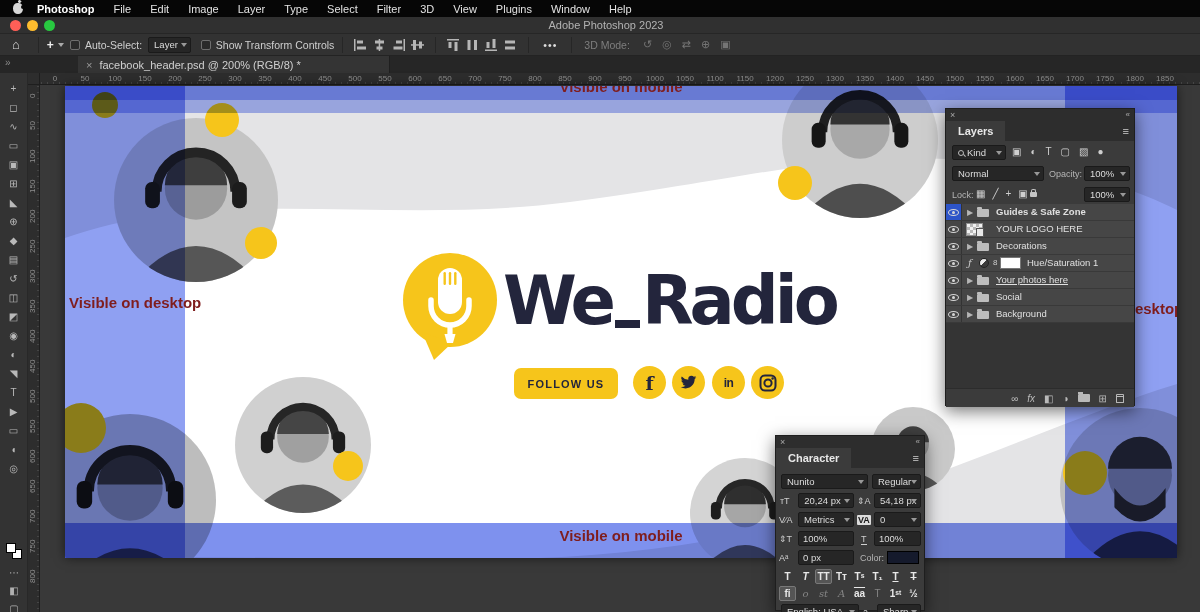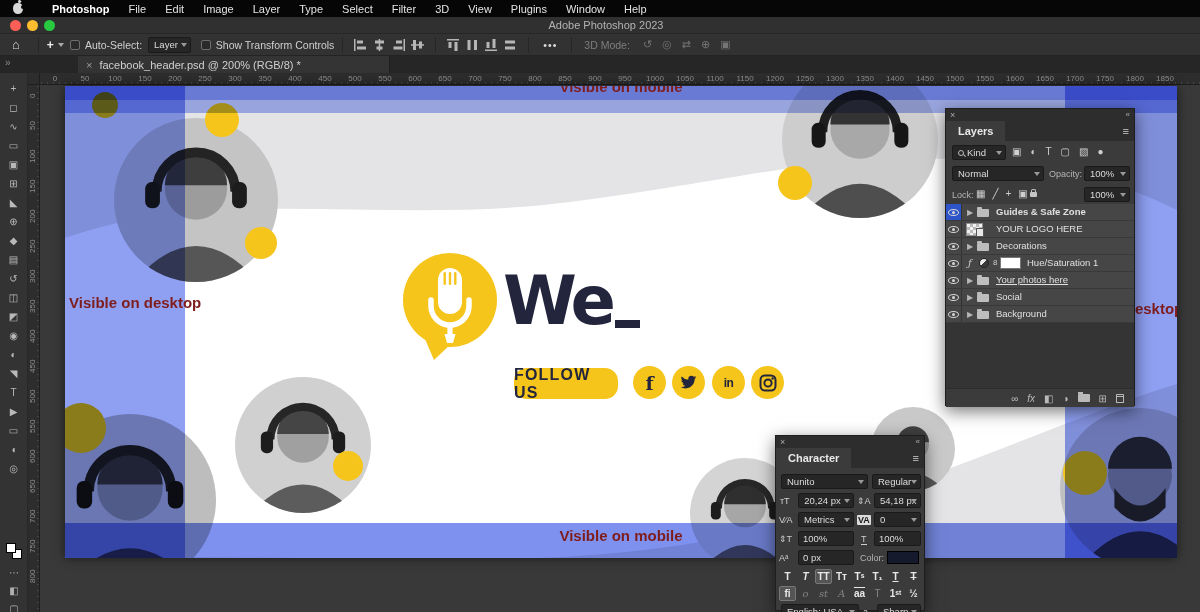--- a/index.html
+++ b/index.html
@@ -3,21 +3,21 @@
 <meta charset="utf-8">
 <style>
   html,body{margin:0;padding:0;background:#111;}
   #app{position:relative;width:1200px;height:612px;background:#393939;overflow:hidden;
        font-family:"Liberation Sans",sans-serif;-webkit-font-smoothing:antialiased;}
   #app *{box-sizing:border-box;}
   .abs{position:absolute;}
 
   
   .menu-bar{position:absolute;left:0;top:0;width:1200px;height:17px;background:#060606;
-    display:flex;align-items:center;gap:15px;color:#e3e3e3;font-size:11px;}
+    display:flex;align-items:center;gap:0;color:#e3e3e3;font-size:11px;}
   .apple{width:10px;height:11px;background:#d8d8d8;border-radius:45% 45% 48% 48%;margin:0 14px 0 13px;position:relative;flex:none;}
   .apple::before{content:"";position:absolute;top:-3px;left:5px;width:3px;height:3px;background:#d8d8d8;border-radius:60% 0 60% 60%;transform:rotate(45deg);}
   .apple::after{content:"";position:absolute;top:2px;right:-2px;width:4px;height:4px;background:#060606;border-radius:50%;}
   .menu-items{display:flex;align-items:center;gap:19px;}
   .menu-items span{cursor:default;}
   .menu-items span:nth-of-type(1){font-weight:bold;color:#fff;}
 
   
   .title-bar{position:absolute;left:0;top:17px;width:1200px;height:17px;background:#303030;border-bottom:1px solid #262626;}
   .tl{position:absolute;top:3px;width:11px;height:11px;border-radius:50%;}
@@ -82,22 +82,22 @@
   .band-right{left:1000px;top:0;width:112px;height:472px;background:#8fa0f2;}
   .band-top1{left:0;top:0;width:1112px;height:14px;background:#7488ea;}
   .band-top2{left:0;top:14px;width:1112px;height:13px;background:#aab8f5;}
   .band-bottom{left:0;top:437px;width:1112px;height:35px;background:#7e91ee;}
   .band-label{position:absolute;color:#7f1d1d;font-weight:bold;font-size:15px;white-space:nowrap;}
   .logo-wrap{position:absolute;left:330px;top:160px;width:460px;height:160px;}
   .bubble{position:absolute;left:5px;top:6px;width:100px;height:112px;}
   .wordmark{position:absolute;left:108px;top:22px;display:flex;align-items:flex-end;
     font-family:"DejaVu Sans",sans-serif;font-weight:bold;font-size:67px;letter-spacing:-4px;color:#23253C;line-height:1;}
   .wm-join{width:25px;height:8px;background:#23253C;margin:0 2px 7px 3px;flex:none;letter-spacing:0;}
-  .follow-btn{position:absolute;left:119px;top:122px;width:104px;height:31px;background:#F6C51B;border-radius:13px;
-    display:flex;align-items:center;justify-content:center;font-size:16px;font-weight:bold;letter-spacing:1.2px;color:#23253C;}
+  .follow-btn{position:absolute;left:119px;top:122px;width:104px;height:31px;background:#F6C51B;border-radius:7px;
+    display:flex;align-items:center;justify-content:center;font-size:11px;font-weight:bold;letter-spacing:1.2px;color:#23253C;}
   .soc{position:absolute;top:120px;width:33px;height:33px;border-radius:50%;background:#F6C51B;display:flex;align-items:center;justify-content:center;color:#23253C;}
   .soc.fb{left:238px;font-weight:bold;font-size:19px;font-family:"DejaVu Serif",serif;}
   .soc.tw{left:277px;}
   .soc.li{left:317px;font-weight:bold;font-size:12px;letter-spacing:-0.5px;}
   .soc.ig{left:356px;}
 
   
   .panel{position:absolute;background:#3b3b3b;border:1px solid #1e1e1e;box-shadow:0 5px 16px rgba(0,0,0,.55);color:#ddd;}
   .p-minibar{position:absolute;left:0;top:0;right:0;height:12px;background:#2d2d2d;}
   .p-x{position:absolute;left:4px;top:0;font-size:9px;color:#aaa;line-height:12px;}
@@ -476,20 +476,21 @@
         <rect x="43.5" y="20" width="2.4" height="13" rx="1.2" fill="#F6C51B"></rect>
         <rect x="48.8" y="20" width="2.4" height="13" rx="1.2" fill="#F6C51B"></rect>
         <rect x="54.1" y="20" width="2.4" height="13" rx="1.2" fill="#F6C51B"></rect>
         <path d="M31,48 v6 a19,19 0 0 0 38,0 v-6" stroke="#fff" stroke-width="5.5" fill="none" stroke-linecap="round"></path>
         <rect x="47.4" y="73" width="5.2" height="9" fill="#fff"></rect>
         <path d="M44.5,82 h11 l-2.5,9 h-6 Z" fill="#fff"></path>
       </svg>
       <div class="wordmark">
         <span>We</span>
         <span class="wm-join"></span>
+        <span>Radio</span>
       </div>
       <div class="follow-btn">FOLLOW US</div>
       <div class="soc fb">f</div>
       <div class="soc tw">
         <svg width="17" height="15" viewBox="0 0 24 20">
             <path fill="#23253C" d="M23,2.6 c-0.8,0.36-1.7,0.6-2.6,0.72 a4.5,4.5 0 0 0 2,-2.5 c-0.9,0.53-1.9,0.9-2.9,1.1 a4.5,4.5 0 0 0-7.7,4.1 A12.8,12.8 0 0 1 2.5,1.4 a4.5,4.5 0 0 0 1.4,6 a4.4,4.4 0 0 1-2,-0.56 v0.06 a4.5,4.5 0 0 0 3.6,4.4 a4.5,4.5 0 0 1-2,0.08 a4.5,4.5 0 0 0 4.2,3.1 A9,9 0 0 1 1,16.3 a12.7,12.7 0 0 0 6.9,2 c8.3,0 12.8,-6.9 12.8,-12.8 v-0.6 A9,9 0 0 0 23,2.6 z"></path>
           </svg>
       </div>
       <div class="soc li">in</div>
       <div class="soc ig">

